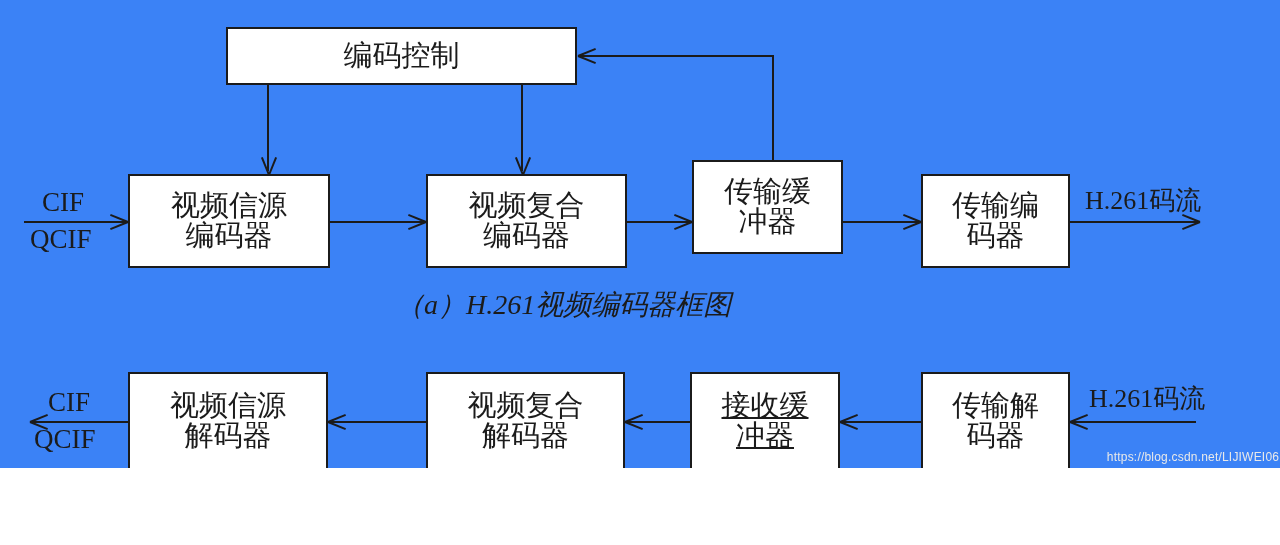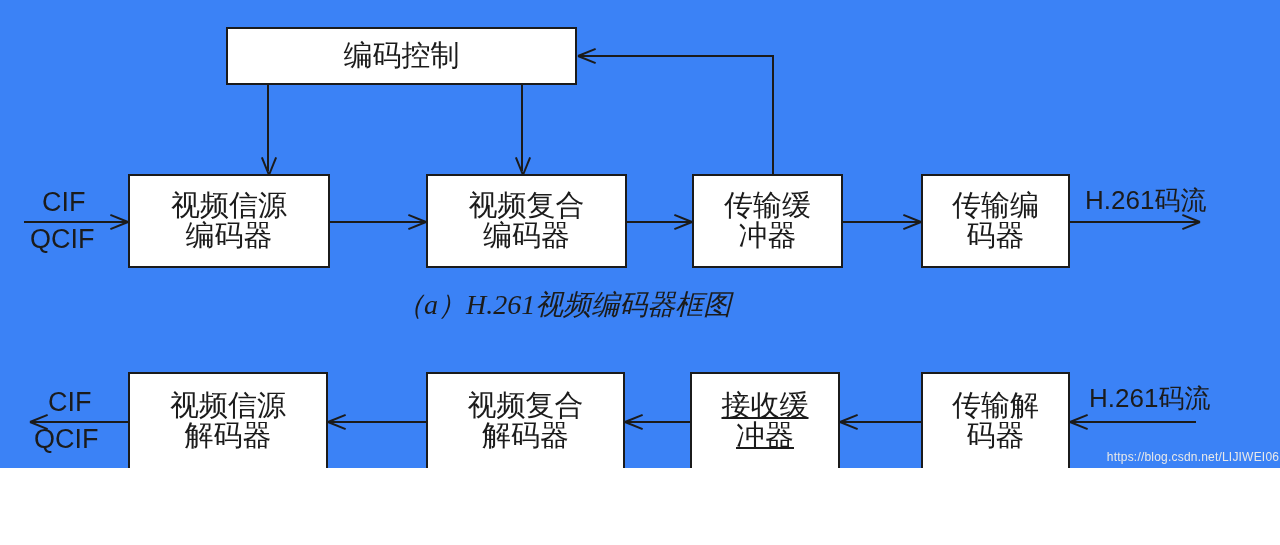--- a/index.html
+++ b/index.html
@@ -74,21 +74,21 @@
   .arrow.left i:nth-child(2) { left: 0px; top: 0; transform-origin: 0% 50%; transform: rotate(-22deg); }
   
   .arrow.down i:nth-child(1) { left: -19px; top: 0; transform: rotate(68deg); }
   .arrow.down i:nth-child(2) { left: -19px; top: 0; transform: rotate(112deg); }
 
   
   .label {
     position: absolute;
     color: #1b1b1b;
     white-space: nowrap;
-    font-family: Liberation Sans, sans-serif;
+    font-family: Liberation Serif, serif;
     z-index: 7;
   }
   .label.io { font-size: 27px; }
   .label.stream { font-size: 26px; }
   .caption {
     position: absolute;
     font-size: 28px;
     color: #1b1b1b;
     white-space: nowrap;
     z-index: 7;
@@ -156,21 +156,21 @@
     <span class="ln">视频复合</span>
     <span class="ln">编码器</span>
   </div>
 
   <div class="hline" style="left:627px; top:221px; width:63px;"></div>
   <div class="arrow right" style="left:692px; top:221px;">
       <i></i>
       <i></i>
     </div>
 
-  <div class="block" style="left:692px; top:174px; width:151px; height:94px;">
+  <div class="block" style="left:692px; top:160px; width:151px; height:94px;">
     <span class="ln">传输缓</span>
     <span class="ln">冲器</span>
   </div>
 
   <div class="hline" style="left:843px; top:221px; width:76px;"></div>
   <div class="arrow right" style="left:921px; top:221px;">
       <i></i>
       <i></i>
     </div>
 

